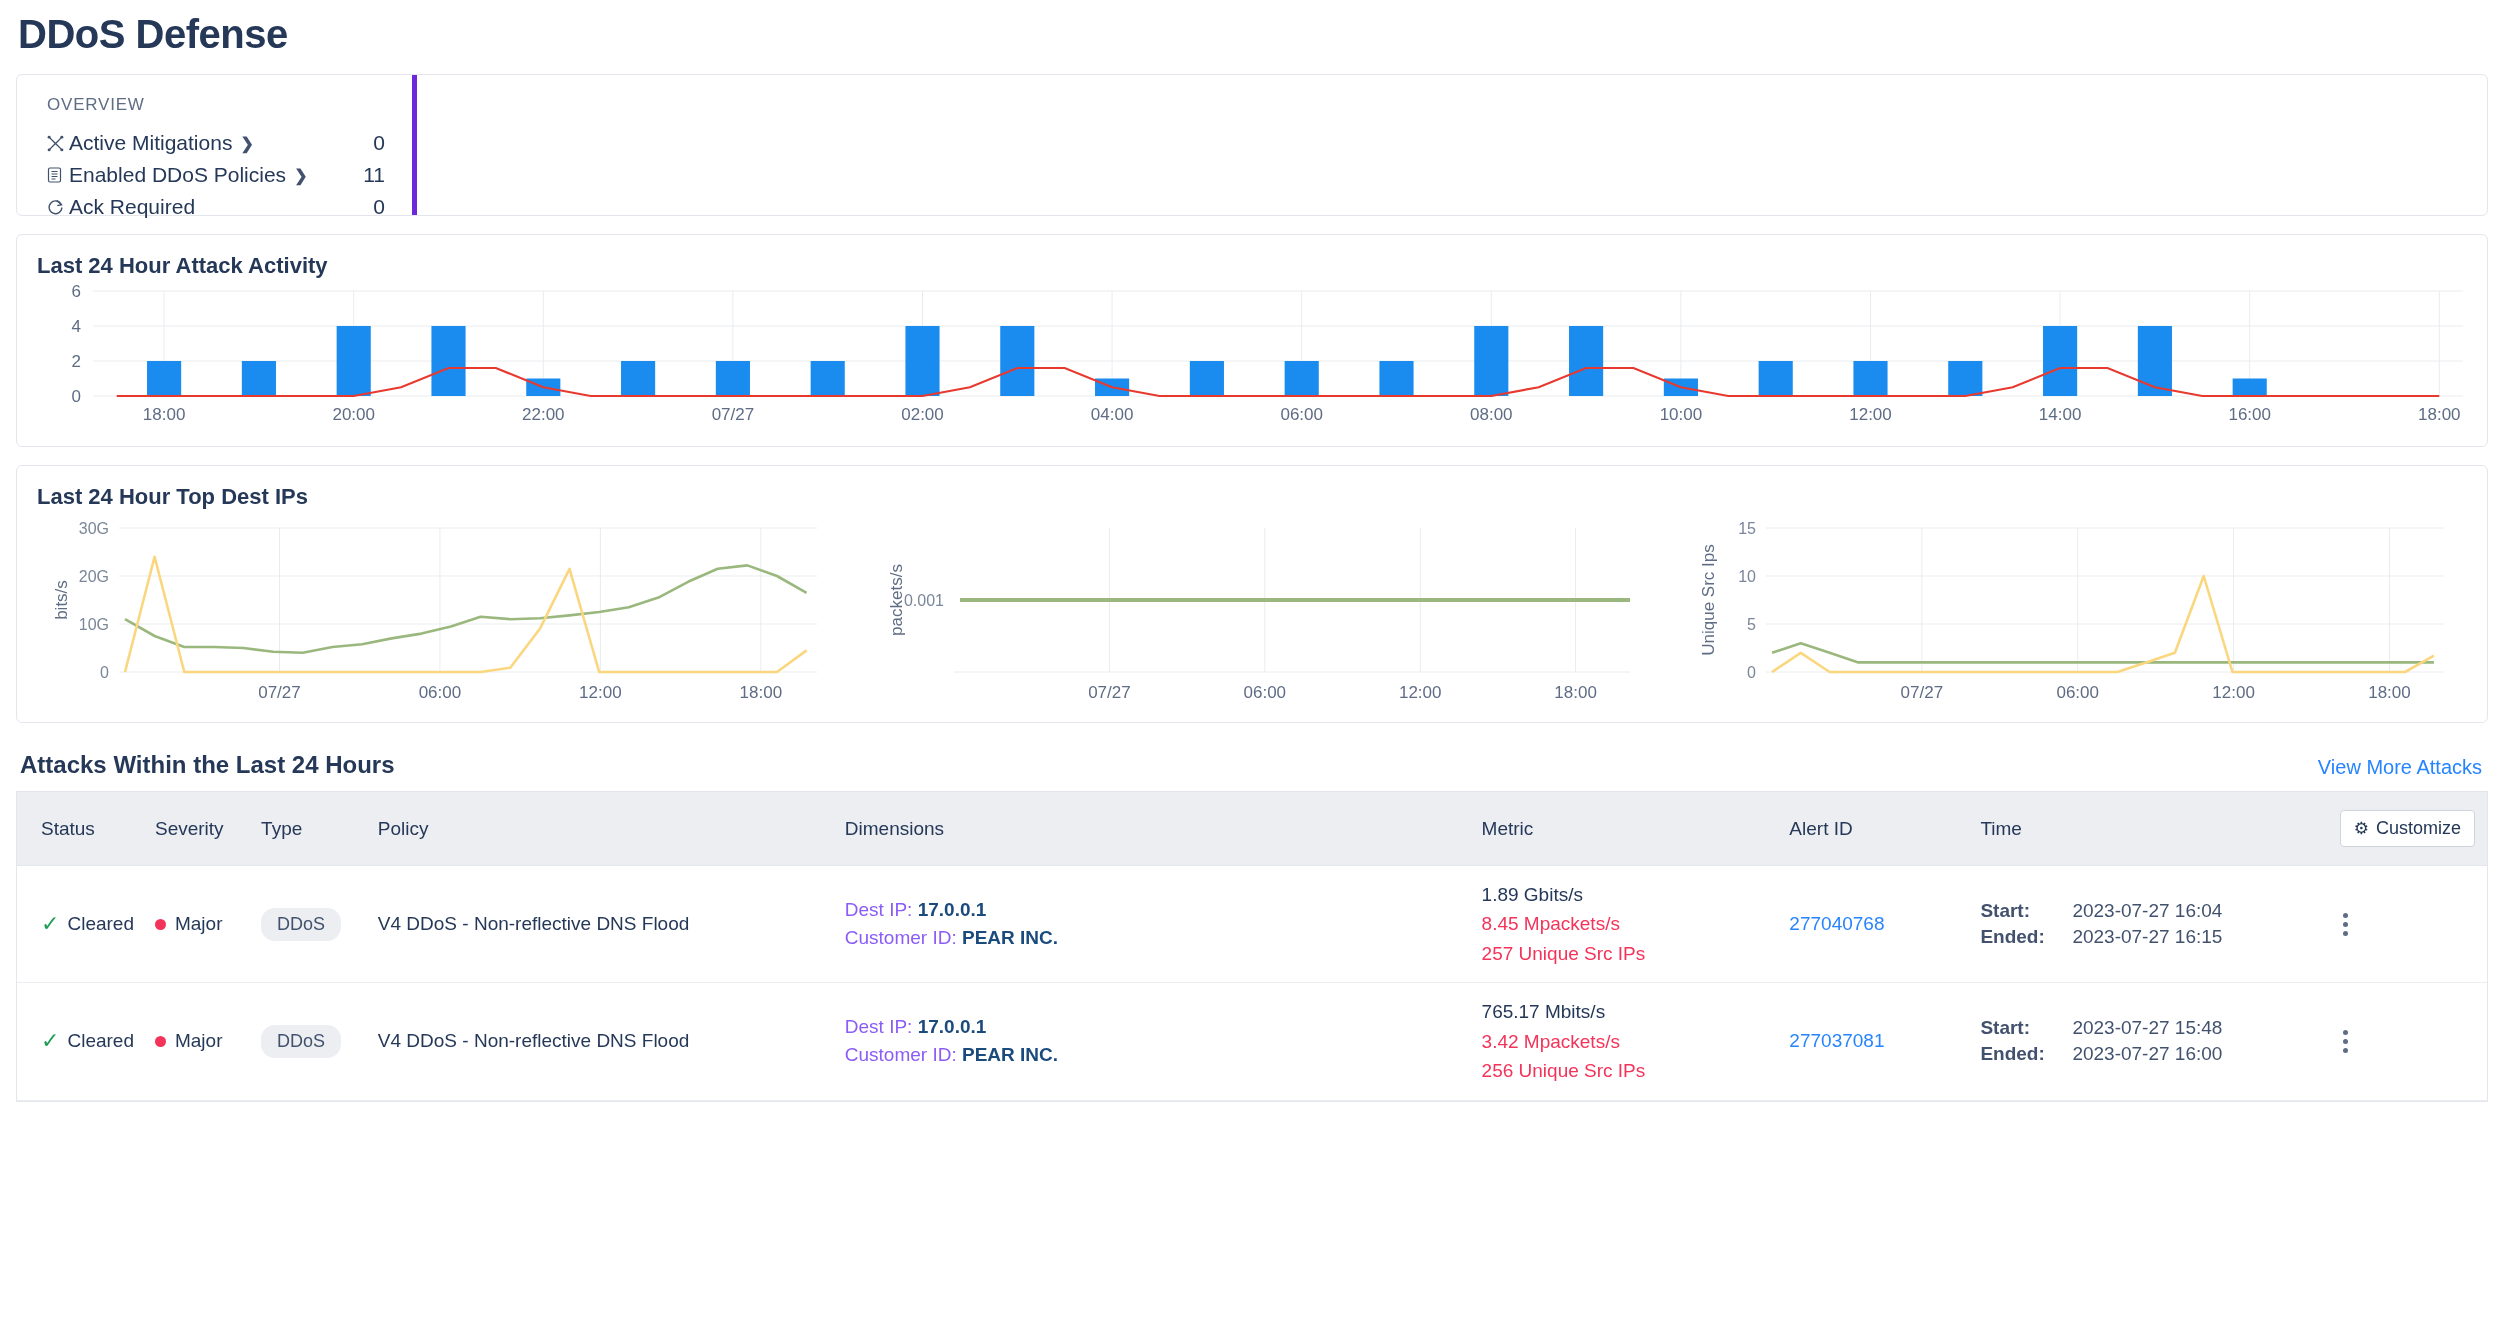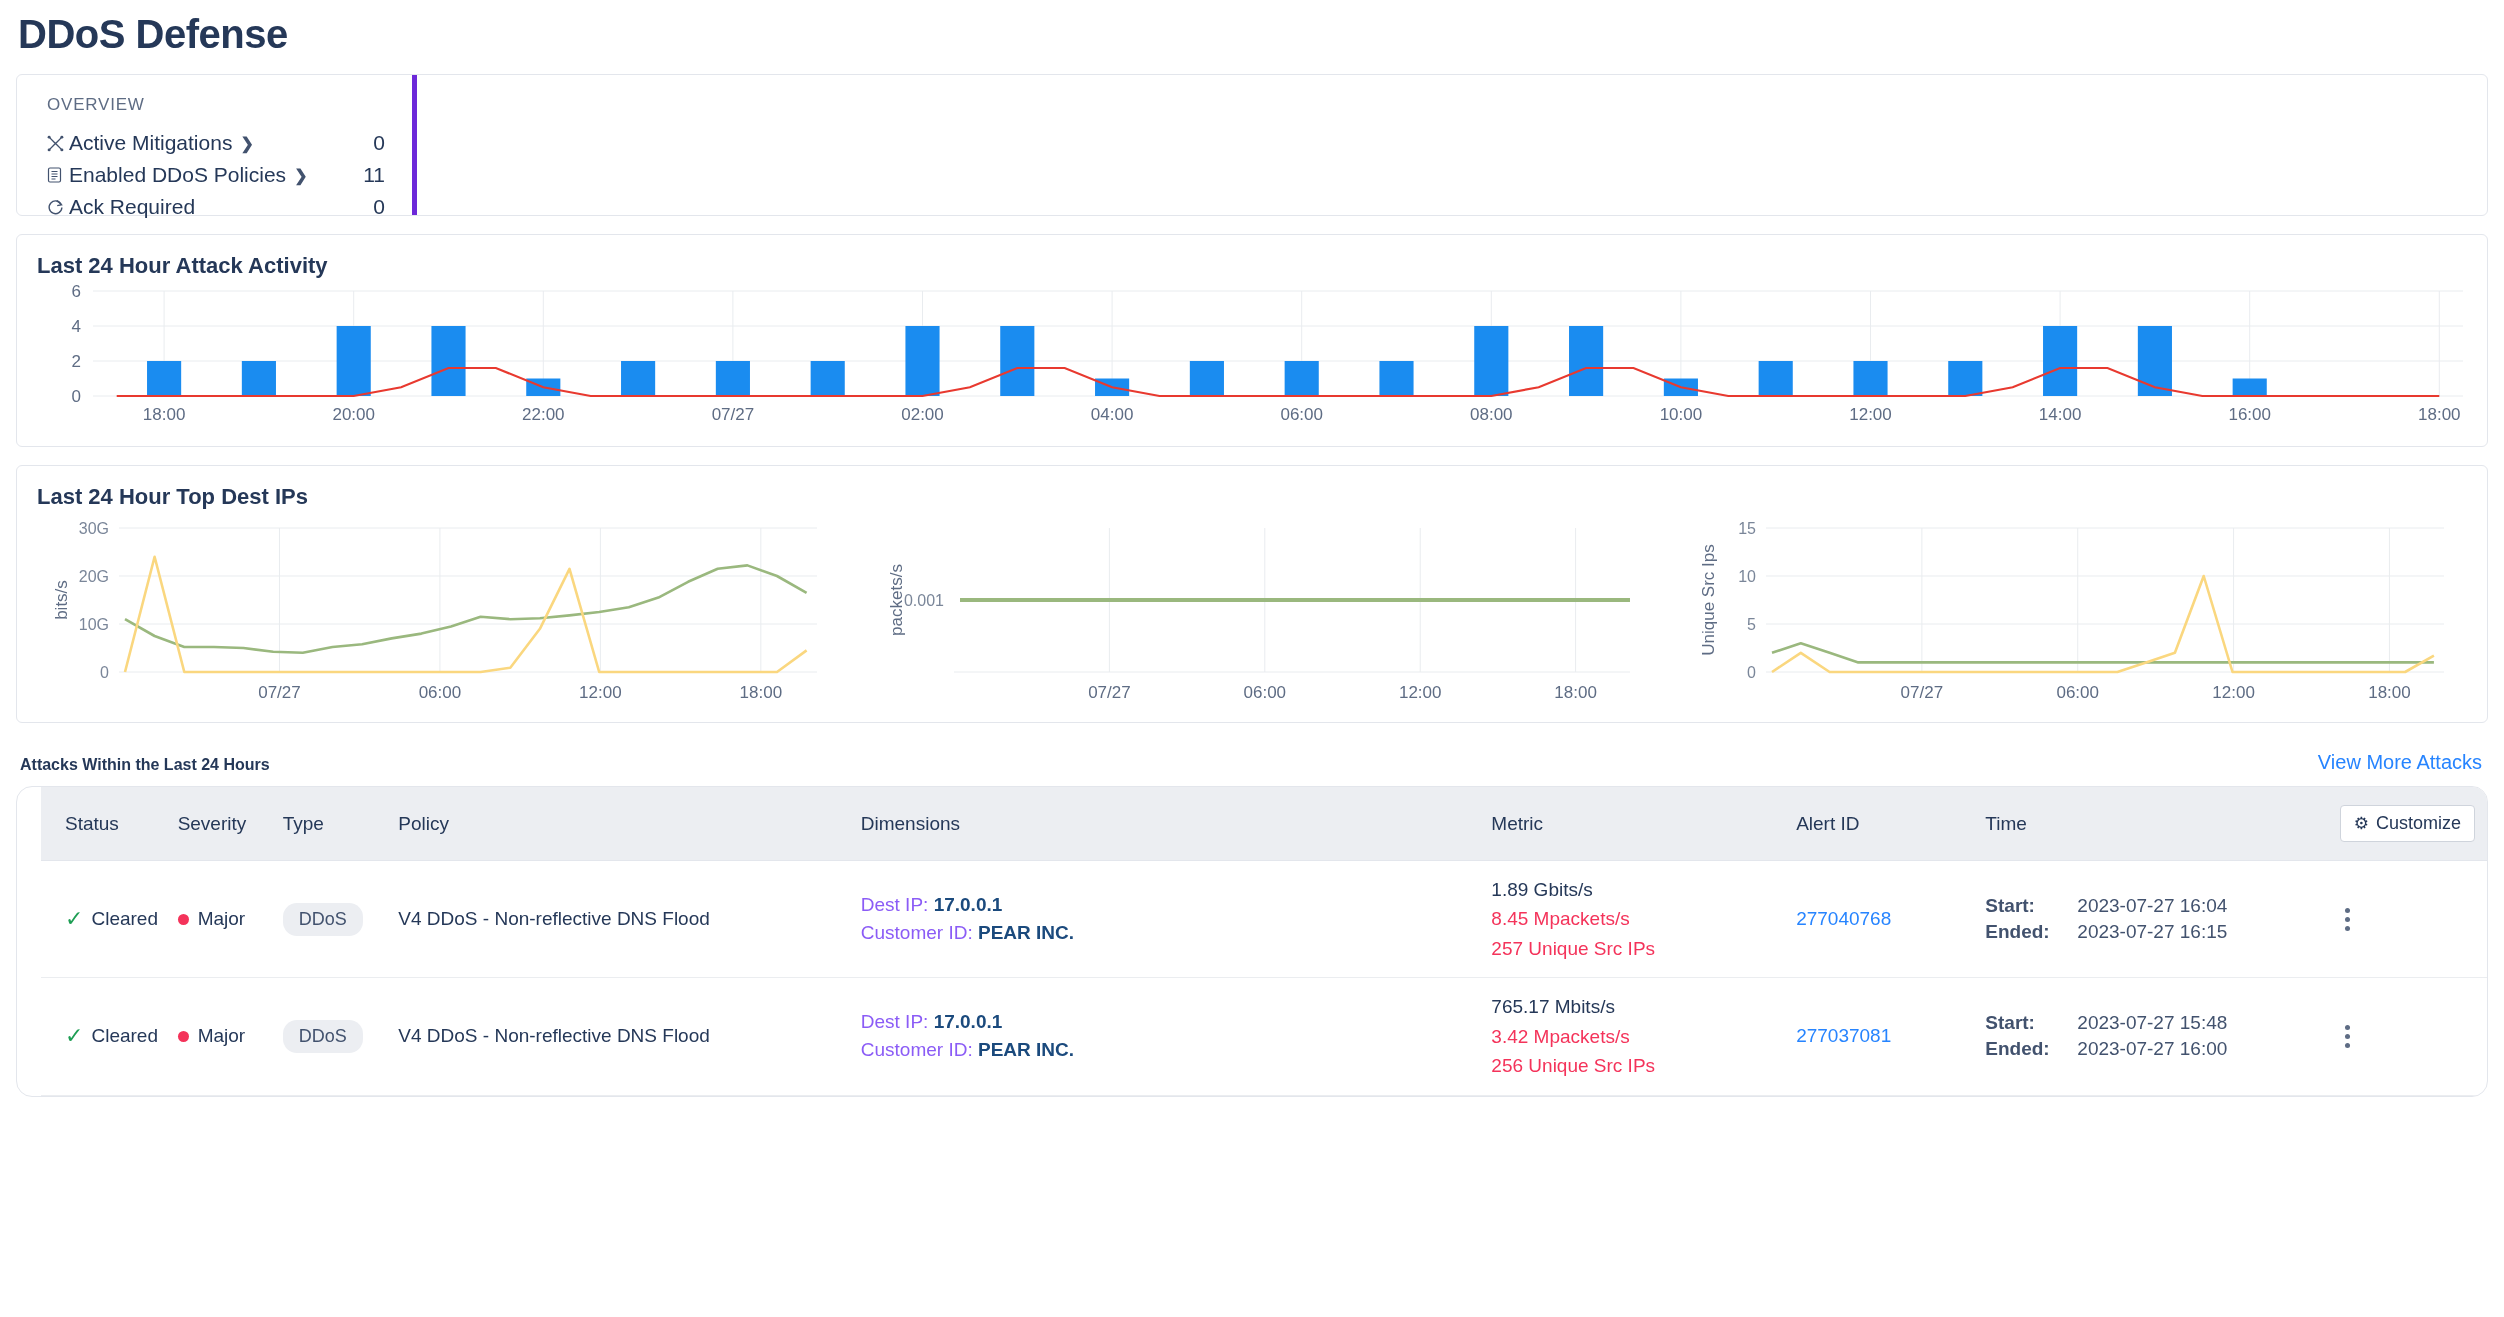--- a/index.html
+++ b/index.html
@@ -54,28 +54,28 @@
   .chart-title {
     font-size: 22px; font-weight: bold; color: #253858; margin: 4px 0 6px 6px;
   }
   .svg-wrap { width: 100%; }
 
   
   .table-head-row {
     display: flex; align-items: flex-end; justify-content: space-between;
     margin-top: 28px; padding: 0 6px 0 4px;
   }
-  .section-title { font-size: 16px; font-weight: bold; color: #253858; }
+  .section-title { font-size: 24px; font-weight: bold; color: #253858; }
   .view-more {
     font-size: 20px; color: #2684ff; cursor: pointer; text-decoration: none;
   }
   .atk-table {
-    width: 100%; border: 1px solid #e3e6ec; border-radius: 16px;
+    width: 100%; border: 1px solid #e3e6ec; border-radius: 0;
     border-collapse: separate; border-spacing: 0; margin-top: 12px;
-    overflow: hidden; background: #fff; padding-left: 24px;
+    overflow: hidden; background: #fff;
   }
   .atk-table thead th {
     background: #eceef2; font-size: 19px; font-weight: 400; color: #253858;
     text-align: left; padding: 18px 0 18px 0; height: 62px; vertical-align: middle;
     border-bottom: 1px solid #e3e6ec;
   }
   .atk-table tbody td {
     font-size: 19px; color: #253858; padding: 14px 0;
     border-bottom: 1px solid #ebedf0; vertical-align: middle; height: 112px;
   }

